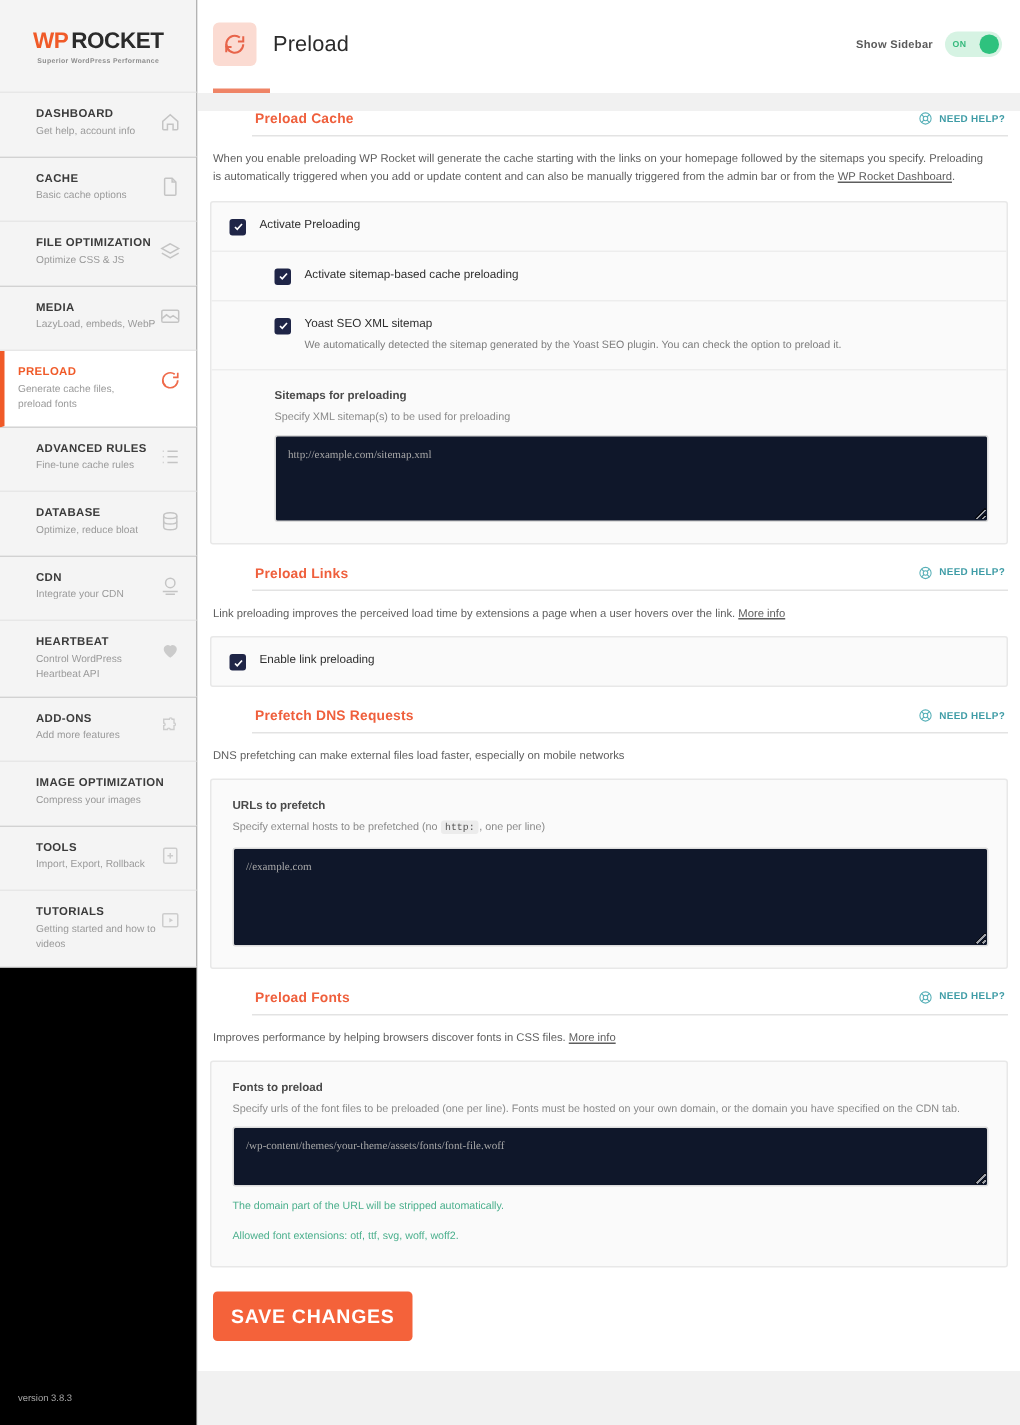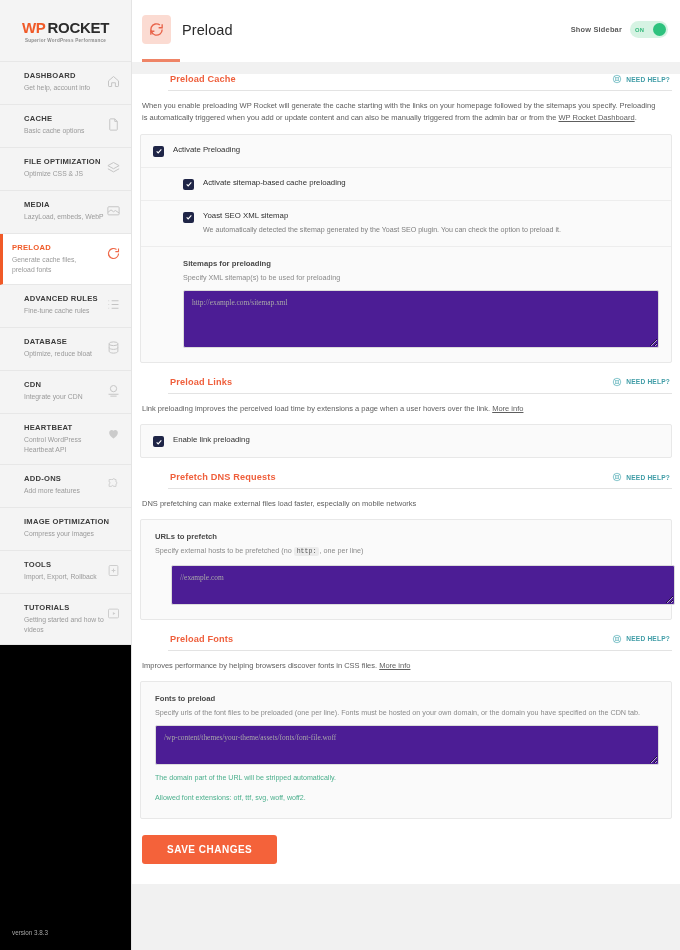--- a/index.html
+++ b/index.html
@@ -121,36 +121,36 @@
   .field-block { padding: 12px 12px 14px 42px; }
   .field-block.nopad { padding-left: 14px; }
   .field-label { font-size: 7.7px; font-weight: bold; color: #4a4a4a; }
   .field-help { font-size: 7.2px; color: #8a8a8a; margin-top: 4px; line-height: 1.55; }
   .code {
     font-family: "Liberation Mono", monospace; font-size: 6.6px;
     background: #ececec; color: #555; padding: 1px 3px; border-radius: 2px;
   }
   textarea {
     display: block; width: 100%; margin-top: 7px;
-    border: 1px solid #dcdcdc; background: #4c1d95; border-radius: 2px;
+    border: 1px solid #dcdcdc; background: #0f172a; border-radius: 2px;
     font-family: "Liberation Serif", serif; font-size: 7.4px; color: #9e9e9e;
     padding: 7px 8px; resize: vertical; outline: none;
   }
   textarea::placeholder { color: #a8a8a8; }
   .ta-sitemaps { height: 58px; }
-  .ta-prefetch { height: 40px; margin-left: 16px; }
+  .ta-prefetch { height: 66px; }
   .ta-fonts { height: 40px; }
   .green-note { font-size: 7.1px; color: #4aaf8c; line-height: 1.6; margin-top: 8px; }
 
   .save-wrap { padding: 16px 2px 18px 2px; }
   .save-btn {
     border: none; background: #f4623a; color: #fff; cursor: pointer;
     font-family: "Liberation Sans", sans-serif;
-    font-size: 10px; font-weight: bold; letter-spacing: .5px;
-    padding: 9px 25px; border-radius: 3px;
+    font-size: 13px; font-weight: bold; letter-spacing: .5px;
+    padding: 9px 12px; border-radius: 3px;
   }
   .white-sheet { background: #ffffff; padding-bottom: 2px; }
 </style>
 </head>
 <body>
 
 <div id="app">
 
   <aside class="sidebar">
     <div class="brand">

